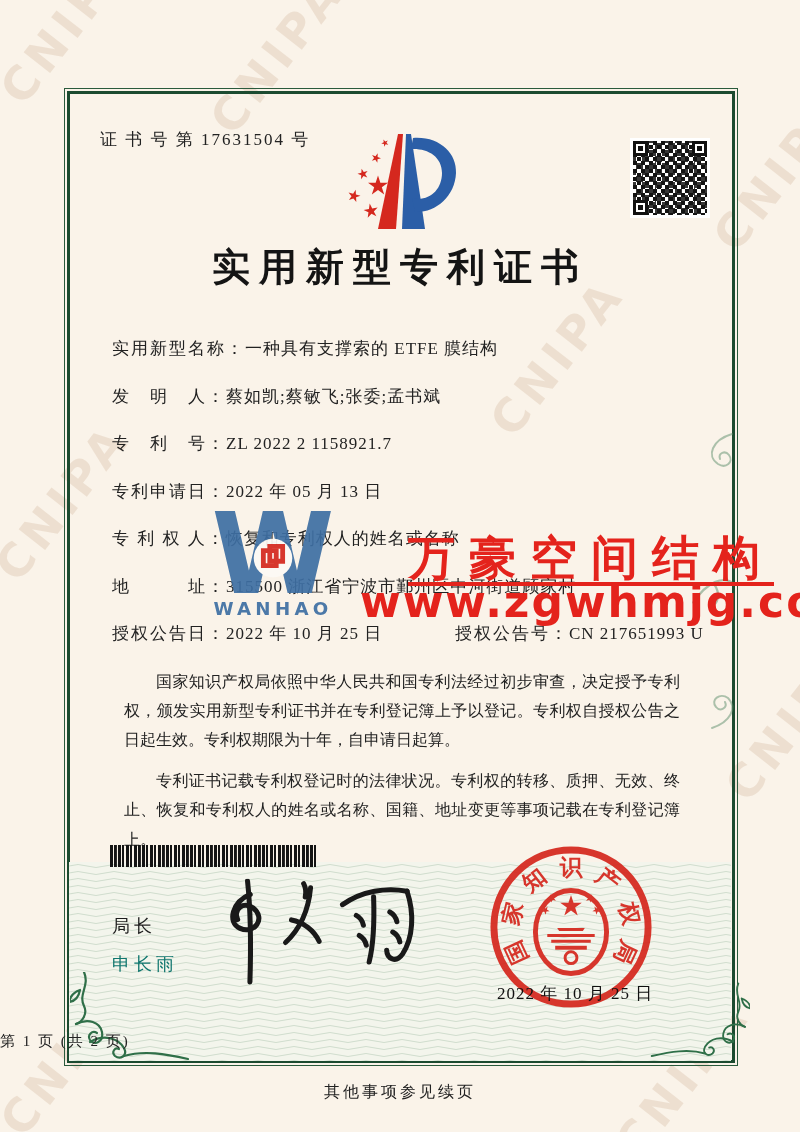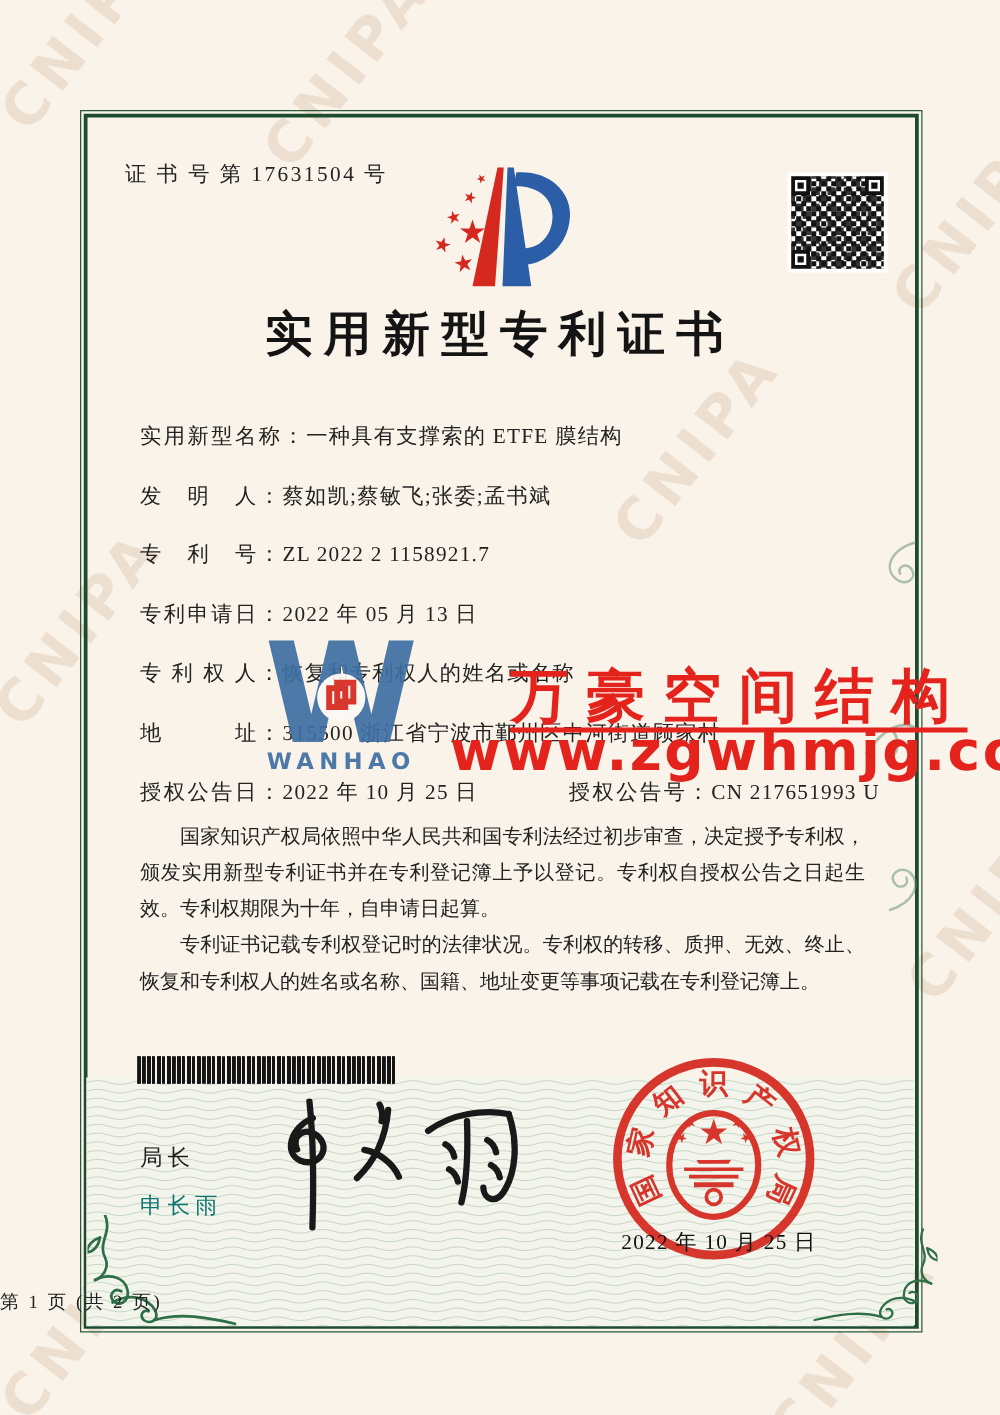--- a/index.html
+++ b/index.html
@@ -27,21 +27,21 @@
          letter-spacing:9px;color:#141414;z-index:5;}
   
   .fields{position:absolute;left:112px;top:337px;width:600px;z-index:5;}
   .frow{position:relative;height:47.5px;font-size:17px;white-space:nowrap;}
   .flabel{letter-spacing:2px;margin-top:48px;}
   .fvalue{letter-spacing:1px;}
   .fpair2{position:absolute;left:343px;top:0;}
   
   .body-text{position:absolute;left:112px;top:655px;width:580px;font-size:16px;line-height:1.82;
              text-align:justify;z-index:5;}
-  .body-text p{margin:0;text-indent:2em;}
+  .body-text p{margin:12px;text-indent:2em;}
   
   .barcode{position:absolute;left:110px;top:845px;width:206px;height:22px;z-index:6;
     background:
       repeating-linear-gradient(90deg,#141414 0 2px,transparent 2px 4px),
       repeating-linear-gradient(90deg,#141414 0 3px,transparent 3px 8px),
       repeating-linear-gradient(90deg,rgba(20,20,20,.9) 0 1px,transparent 1px 6px);}
   
   .sig-section{position:absolute;left:69px;top:862px;width:662px;height:199px;background:#f3f5ec;z-index:3;}
   #waves{position:absolute;left:0;top:0;}
   #waves path{fill:none;stroke:#a9c2aa;stroke-width:.8;opacity:.6;}
@@ -261,14 +261,15 @@
     <g stroke="#d5281e" stroke-width="4.5" fill="none">
       <path d="M61,50 h12 v14 h-12 z"></path>
       <path d="M67,46 h12 v14 h-12 z"></path>
     </g>
     <text x="70" y="110" text-anchor="middle" font-size="17" font-weight="bold" letter-spacing="4" font-family="DejaVu Sans, Liberation Sans, sans-serif" fill="#3e6fa3">WANHAO</text>
   </svg>
   <div class="brand-name">万豪空间结构</div>
   <div class="brand-url">www.zgwhmjg.com</div>
 
   <div class="page-num">第 1 页 (共 2 页)</div>
+  <div class="footer-note">其他事项参见续页</div>
 
 </div>
 
 </body></html>

